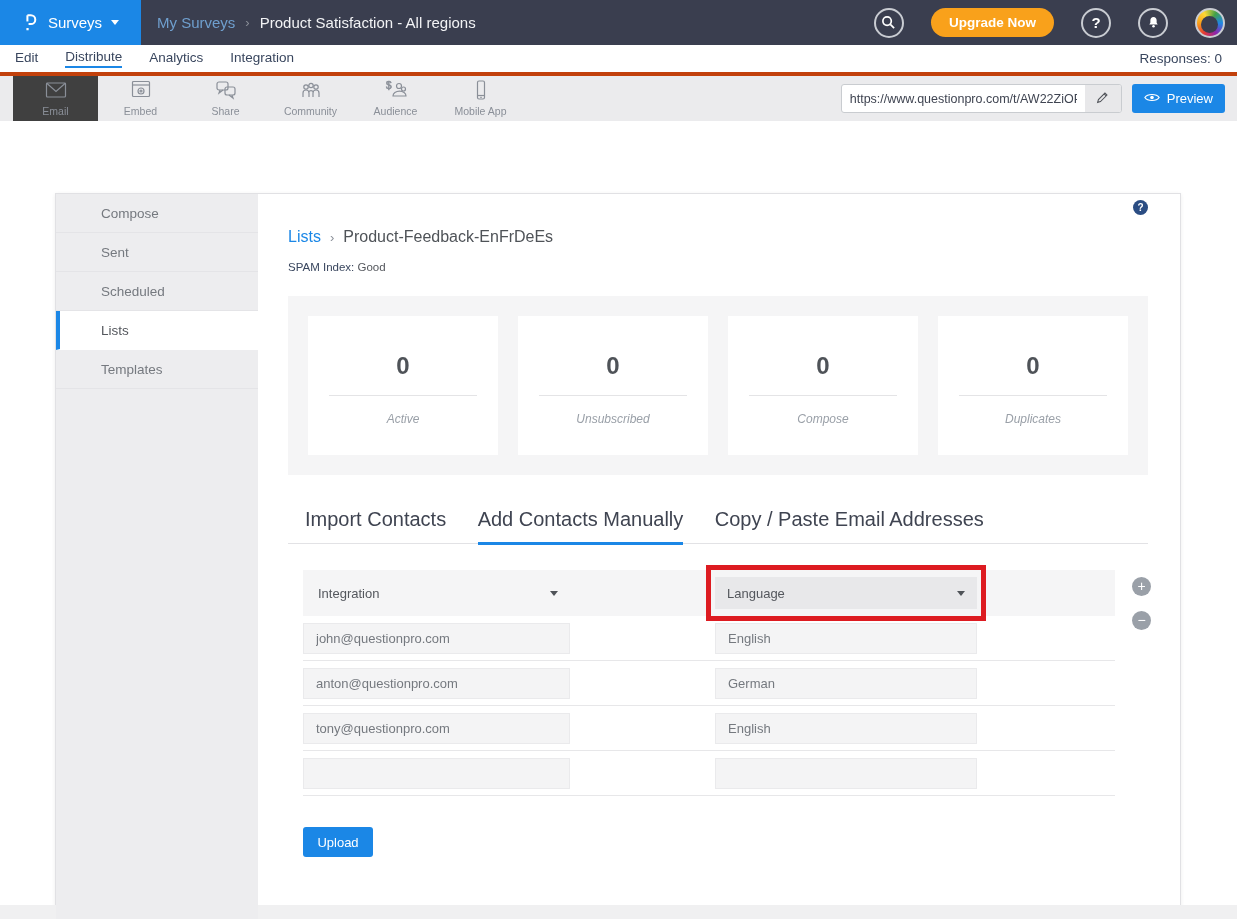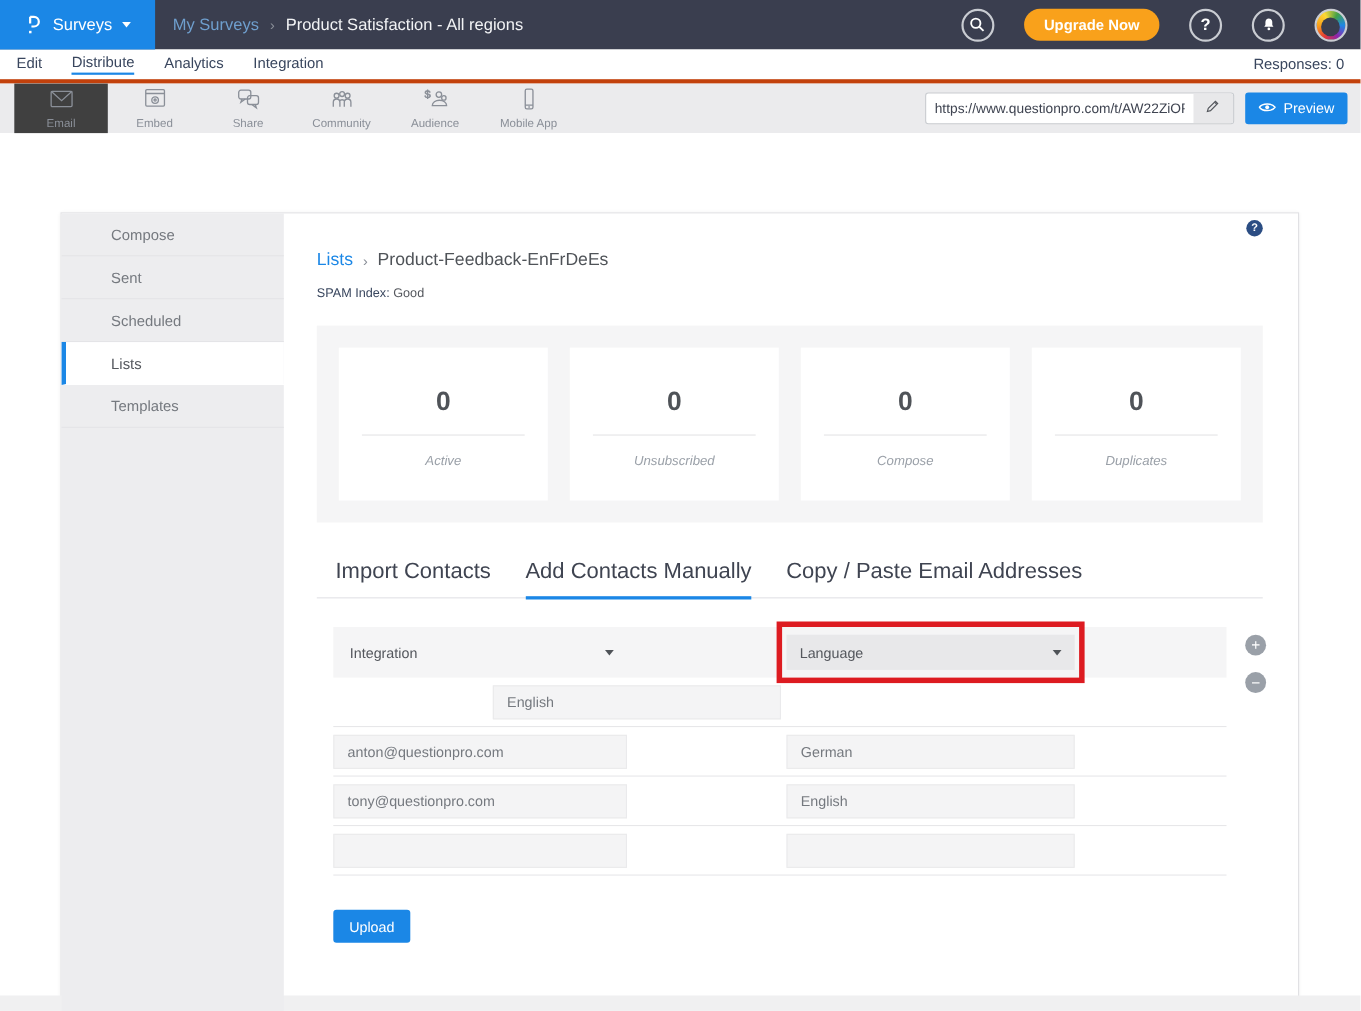--- a/index.html
+++ b/index.html
@@ -305,20 +305,21 @@
             <div class="lang-wrap">
               <div class="hselect lang-select">
                 <span class="hlabel">Language</span>
                 <span class="caret-dark"></span>
               </div>
               <div class="red-box"></div>
             </div>
           </div>
 
           <div class="trow">
+            <input class="cell-input cell-email" type="text" value="john@questionpro.com" style="">
             <input class="cell-input cell-lang" type="text" value="English" style="">
           </div>
           <div class="trow">
             <input class="cell-input cell-email" type="text" value="anton@questionpro.com" style="">
             <input class="cell-input cell-lang" type="text" value="German" style="">
           </div>
           <div class="trow">
             <input class="cell-input cell-email" type="text" value="tony@questionpro.com" style="">
             <input class="cell-input cell-lang" type="text" value="English" style="">
           </div>

